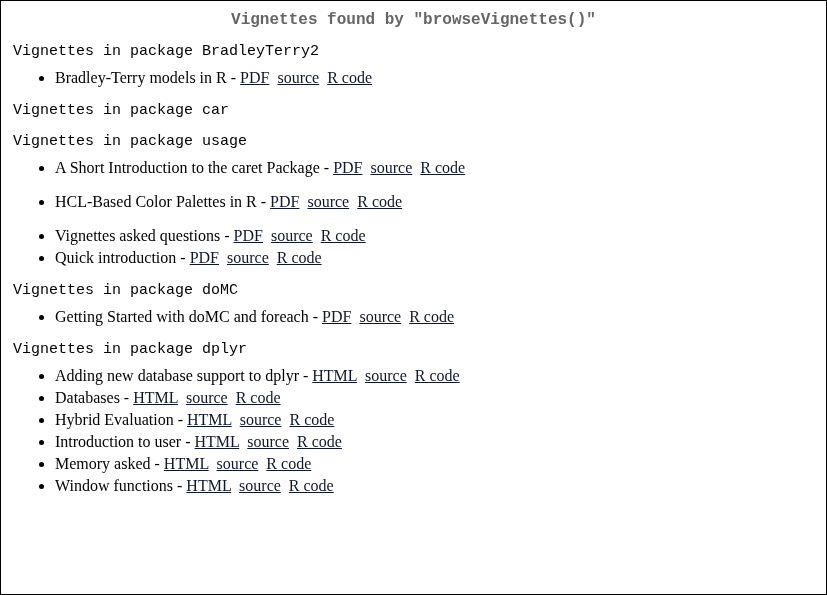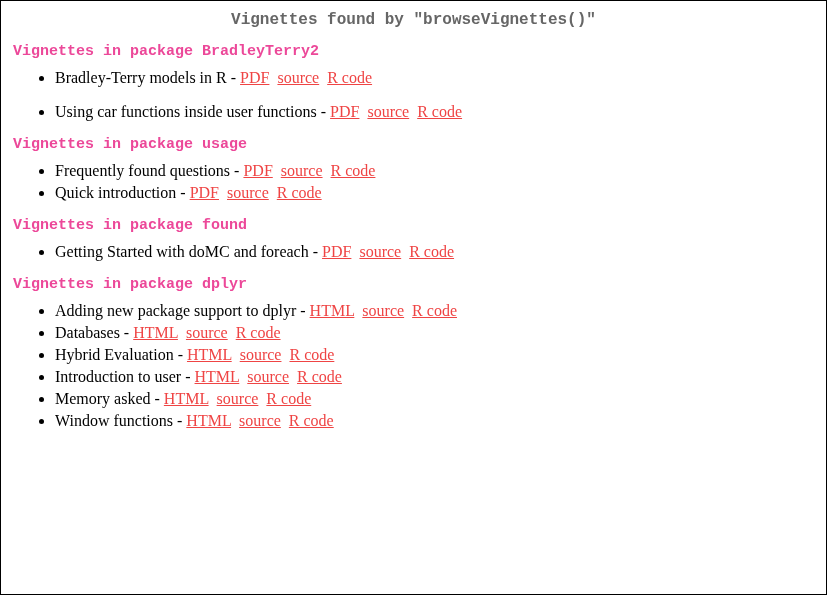--- a/index.html
+++ b/index.html
@@ -23,66 +23,70 @@
   .title {
     font-family: "Courier New", Courier, monospace;
     font-weight: bold;
     color: #666;
     text-align: center;
     font-size: 16px;
     margin: 2px 0 14px 0;
   }
   .pkg-heading {
     font-family: "Courier New", Courier, monospace;
-    font-weight: bold;
-    color: #ec4899;
+    font-weight: normal;
+    color: #000000;
     font-size: 15px;
     margin: 14px 0 8px 0;
   }
   ul.vignette-list {
     margin: 6px 0 14px 0;
     padding-left: 42px;
   }
   ul.vignette-list li {
     margin: 0 0 2px 0;
     line-height: 1.25;
   }
   a.vlink {
-    color: #ef4444;
+    color: #0f172a;
     text-decoration: underline;
   }
   .sep {
     display: inline;
   }
 </style>
 </head>
 <body>
 
 <div class="page-frame">
   <div class="title">Vignettes found by "browseVignettes()"</div>
   <div id="packages-container">
       <div class="pkg-heading"><span>Vignettes in package </span><span>BradleyTerry2</span></div>
       <ul class="vignette-list">
         <li><span>Bradley-Terry models in R</span><span class="sep"> - </span><a class="vlink" href="#">PDF</a><span class="sep" style="white-space: pre;">  </span><a class="vlink" href="#">source</a><span class="sep" style="white-space: pre;">  </span><a class="vlink" href="#">R code</a></li>
       </ul>
-      <ul class="vignette-list">
-        <li><span>Using car functions inside user functions</span><span class="sep"> - </span><a class="vlink" href="#">PDF</a><span class="sep" style="white-space: pre;">  </span><a class="vlink" href="#">source</a><span class="sep" style="white-space: pre;">  </span><a class="vlink" href="#">R code</a></li>
-      </ul>
+      <div class="pkg-heading"><span>Vignettes in package </span><span>car</span></div>
       <div class="pkg-heading"><span>Vignettes in package </span><span>usage</span></div>
       <ul class="vignette-list">
-        <li><span>Frequently found questions</span><span class="sep"> - </span><a class="vlink" href="#">PDF</a><span class="sep" style="white-space: pre;">  </span><a class="vlink" href="#">source</a><span class="sep" style="white-space: pre;">  </span><a class="vlink" href="#">R code</a></li>
+        <li><span>A Short Introduction to the caret Package</span><span class="sep"> - </span><a class="vlink" href="#">PDF</a><span class="sep" style="white-space: pre;">  </span><a class="vlink" href="#">source</a><span class="sep" style="white-space: pre;">  </span><a class="vlink" href="#">R code</a></li>
+      </ul>
+      <ul class="vignette-list">
+        <li><span>HCL-Based Color Palettes in R</span><span class="sep"> - </span><a class="vlink" href="#">PDF</a><span class="sep" style="white-space: pre;">  </span><a class="vlink" href="#">source</a><span class="sep" style="white-space: pre;">  </span><a class="vlink" href="#">R code</a></li>
+      </ul>
+      <ul class="vignette-list">
+        <li><span>Vignettes asked questions</span><span class="sep"> - </span><a class="vlink" href="#">PDF</a><span class="sep" style="white-space: pre;">  </span><a class="vlink" href="#">source</a><span class="sep" style="white-space: pre;">  </span><a class="vlink" href="#">R code</a></li>
         <li><span>Quick introduction</span><span class="sep"> - </span><a class="vlink" href="#">PDF</a><span class="sep" style="white-space: pre;">  </span><a class="vlink" href="#">source</a><span class="sep" style="white-space: pre;">  </span><a class="vlink" href="#">R code</a></li>
       </ul>
-      <div class="pkg-heading"><span>Vignettes in package </span><span>found</span></div>
+      <div class="pkg-heading"><span>Vignettes in package </span><span>doMC</span></div>
       <ul class="vignette-list">
         <li><span>Getting Started with doMC and foreach</span><span class="sep"> - </span><a class="vlink" href="#">PDF</a><span class="sep" style="white-space: pre;">  </span><a class="vlink" href="#">source</a><span class="sep" style="white-space: pre;">  </span><a class="vlink" href="#">R code</a></li>
       </ul>
       <div class="pkg-heading"><span>Vignettes in package </span><span>dplyr</span></div>
       <ul class="vignette-list">
-        <li><span>Adding new package support to dplyr</span><span class="sep"> - </span><a class="vlink" href="#">HTML</a><span class="sep" style="white-space: pre;">  </span><a class="vlink" href="#">source</a><span class="sep" style="white-space: pre;">  </span><a class="vlink" href="#">R code</a></li>
+        <li><span>Adding new database support to dplyr</span><span class="sep"> - </span><a class="vlink" href="#">HTML</a><span class="sep" style="white-space: pre;">  </span><a class="vlink" href="#">source</a><span class="sep" style="white-space: pre;">  </span><a class="vlink" href="#">R code</a></li>
         <li><span>Databases</span><span class="sep"> - </span><a class="vlink" href="#">HTML</a><span class="sep" style="white-space: pre;">  </span><a class="vlink" href="#">source</a><span class="sep" style="white-space: pre;">  </span><a class="vlink" href="#">R code</a></li>
         <li><span>Hybrid Evaluation</span><span class="sep"> - </span><a class="vlink" href="#">HTML</a><span class="sep" style="white-space: pre;">  </span><a class="vlink" href="#">source</a><span class="sep" style="white-space: pre;">  </span><a class="vlink" href="#">R code</a></li>
         <li><span>Introduction to user</span><span class="sep"> - </span><a class="vlink" href="#">HTML</a><span class="sep" style="white-space: pre;">  </span><a class="vlink" href="#">source</a><span class="sep" style="white-space: pre;">  </span><a class="vlink" href="#">R code</a></li>
         <li><span>Memory asked</span><span class="sep"> - </span><a class="vlink" href="#">HTML</a><span class="sep" style="white-space: pre;">  </span><a class="vlink" href="#">source</a><span class="sep" style="white-space: pre;">  </span><a class="vlink" href="#">R code</a></li>
         <li><span>Window functions</span><span class="sep"> - </span><a class="vlink" href="#">HTML</a><span class="sep" style="white-space: pre;">  </span><a class="vlink" href="#">source</a><span class="sep" style="white-space: pre;">  </span><a class="vlink" href="#">R code</a></li>
       </ul>
     </div>
 </div>
 
 </body></html>

